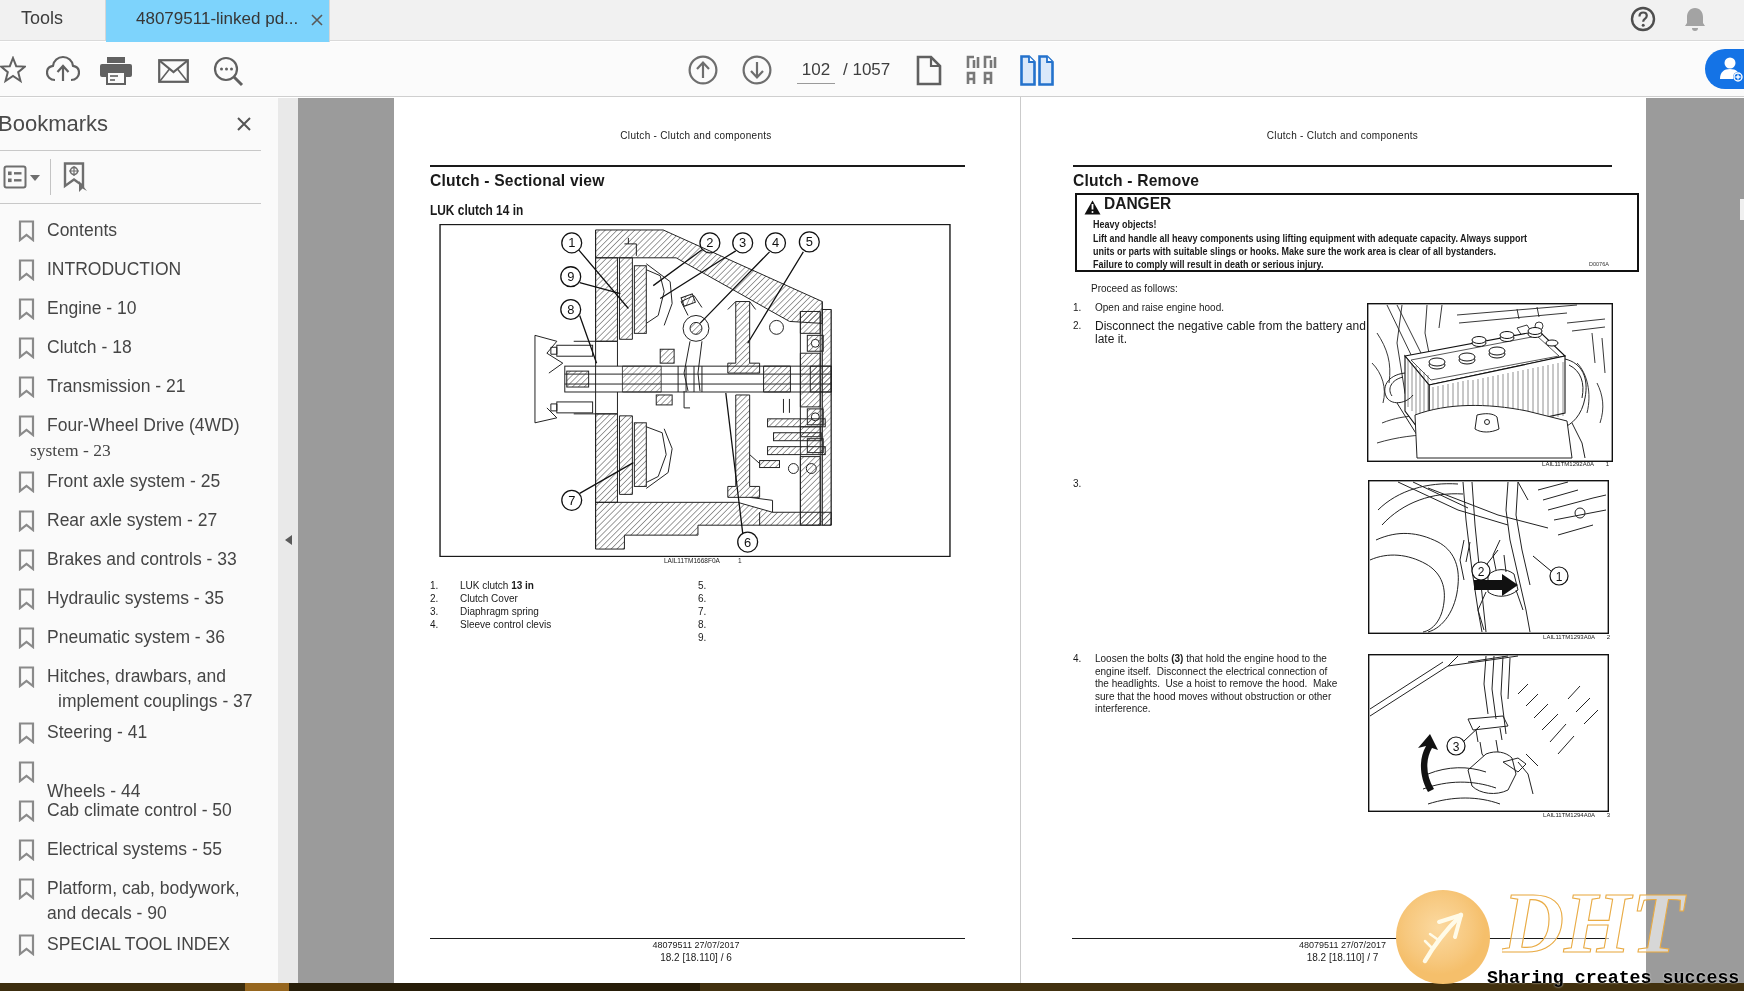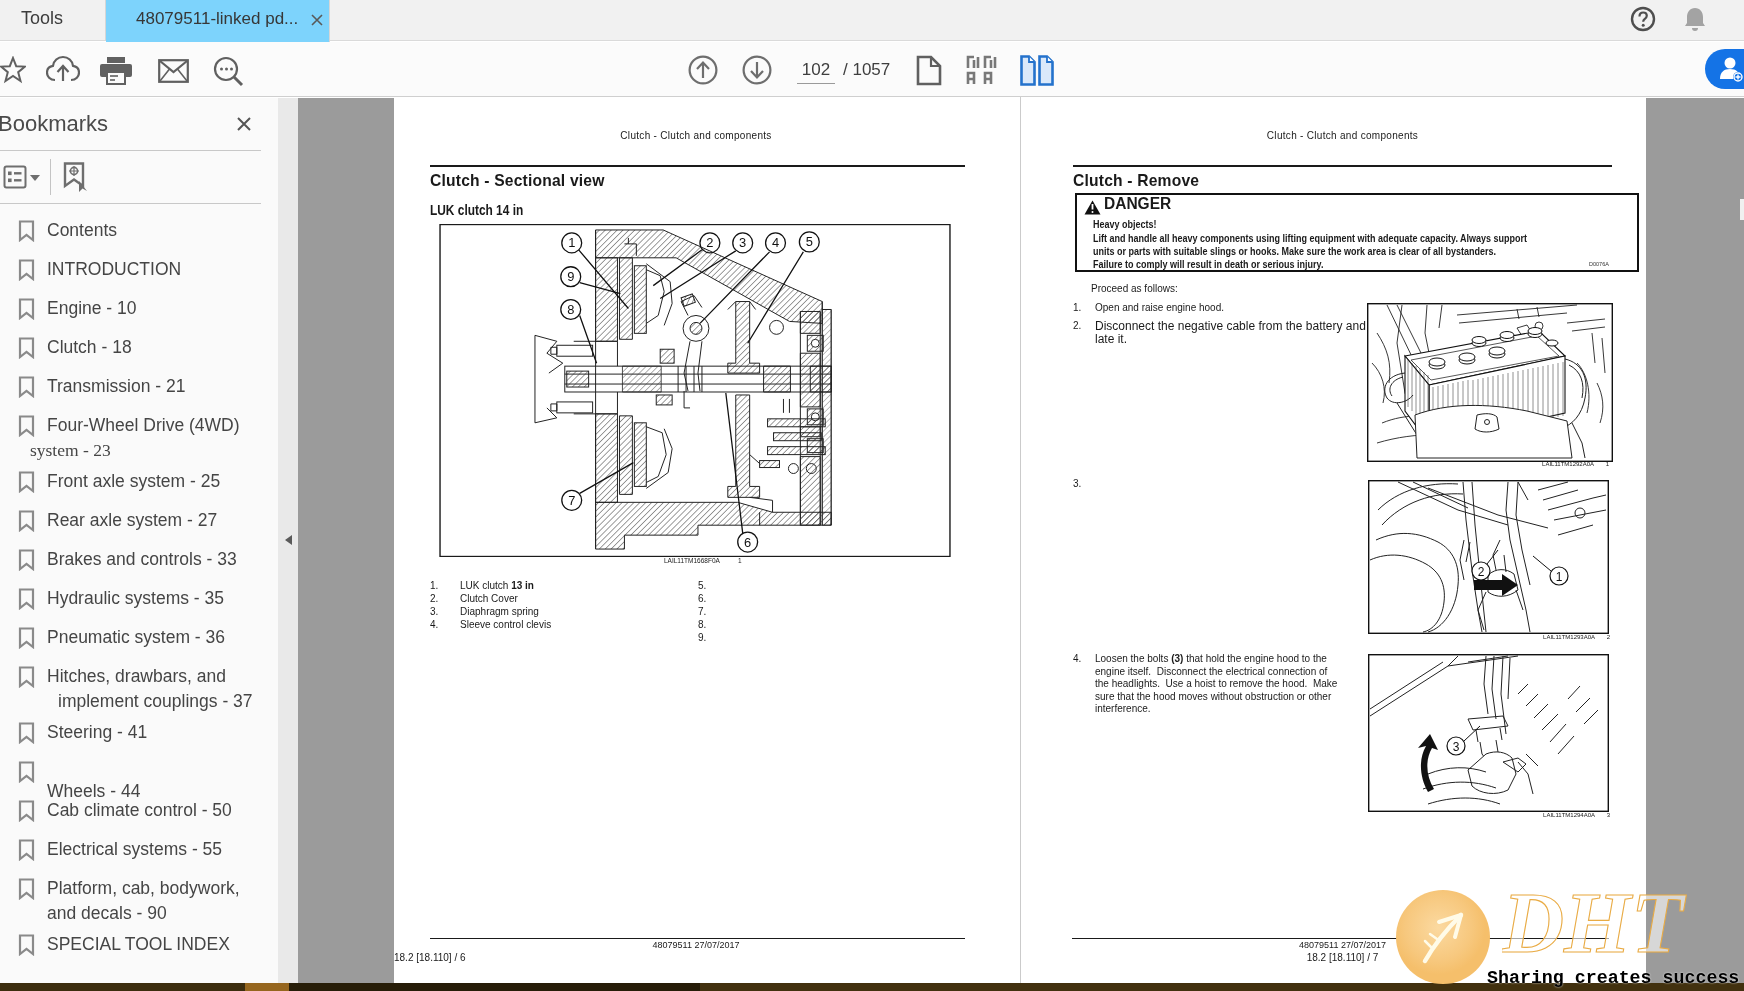--- a/index.html
+++ b/index.html
@@ -340,21 +340,21 @@
         <text x="133" y="282.5">7</text>
       <text x="310" y="324.5">6</text>
     </g>
   </svg>
   <div class="abs ptext" style="left:270px; top:460px; font-size:6.5px;">LAIL11TM1668F0A&nbsp;&nbsp;&nbsp;&nbsp;&nbsp;&nbsp;&nbsp;&nbsp;&nbsp;&nbsp;1</div>
   <div class="abs ptext" style="left:36px; top:482px; font-size:10px; line-height:13px;">1.<br>2.<br>3.<br>4.</div>
   <div class="abs ptext" style="left:66px; top:482px; font-size:10px; line-height:13px;">LUK clutch <b>13 in</b><br>Clutch Cover<br>Diaphragm spring<br>Sleeve control clevis</div>
   <div class="abs ptext" style="left:304px; top:482px; font-size:10px; line-height:13px;">5.<br>6.<br>7.<br>8.<br>9.</div>
   <div class="abs" style="left:36px; top:841px; width:535px; border-top:1px solid #1a1a1a;"></div>
   <div class="abs ptext" style="left:0; top:843px; width:604px; text-align:center; font-size:9px;">48079511 27/07/2017</div>
-  <div class="abs ptext" style="left:0; top:855px; width:604px; font-size:10px;">18.2 [18.110] / 6</div>
+  <div class="abs ptext" style="left:0; top:855px; width:604px; text-align:center; font-size:10px;">18.2 [18.110] / 6</div>
 </div>
 <div id="pageR">
   <div class="abs ptext" style="left:20px; top:33px; width:603px; text-align:center; font-size:10px; letter-spacing:0.3px;">Clutch - Clutch and components</div>
   <div class="abs" style="left:52px; top:68px; width:539px; border-top:2px solid #1a1a1a;"></div>
   <div class="abs ptext" style="left:52px; top:74px; font-size:17px; font-weight:bold; transform:scaleX(0.92); transform-origin:0 0; letter-spacing:0.2px;">Clutch - Remove</div>
   <div class="abs" style="left:54px; top:96px; width:564px; height:79px; border:2px solid #111;">
     <svg class="abs" style="left:7px; top:5px;" width="17" height="15" viewBox="0 0 17 15">
       <path d="M8.5,0.5 L16.5,14.5 L0.5,14.5 Z" fill="#111"></path>
       <path d="M8.5,4 L8.5,9.5" stroke="#fff" stroke-width="1.8"></path>
       <circle cx="8.5" cy="12" r="1" fill="#fff"></circle>

